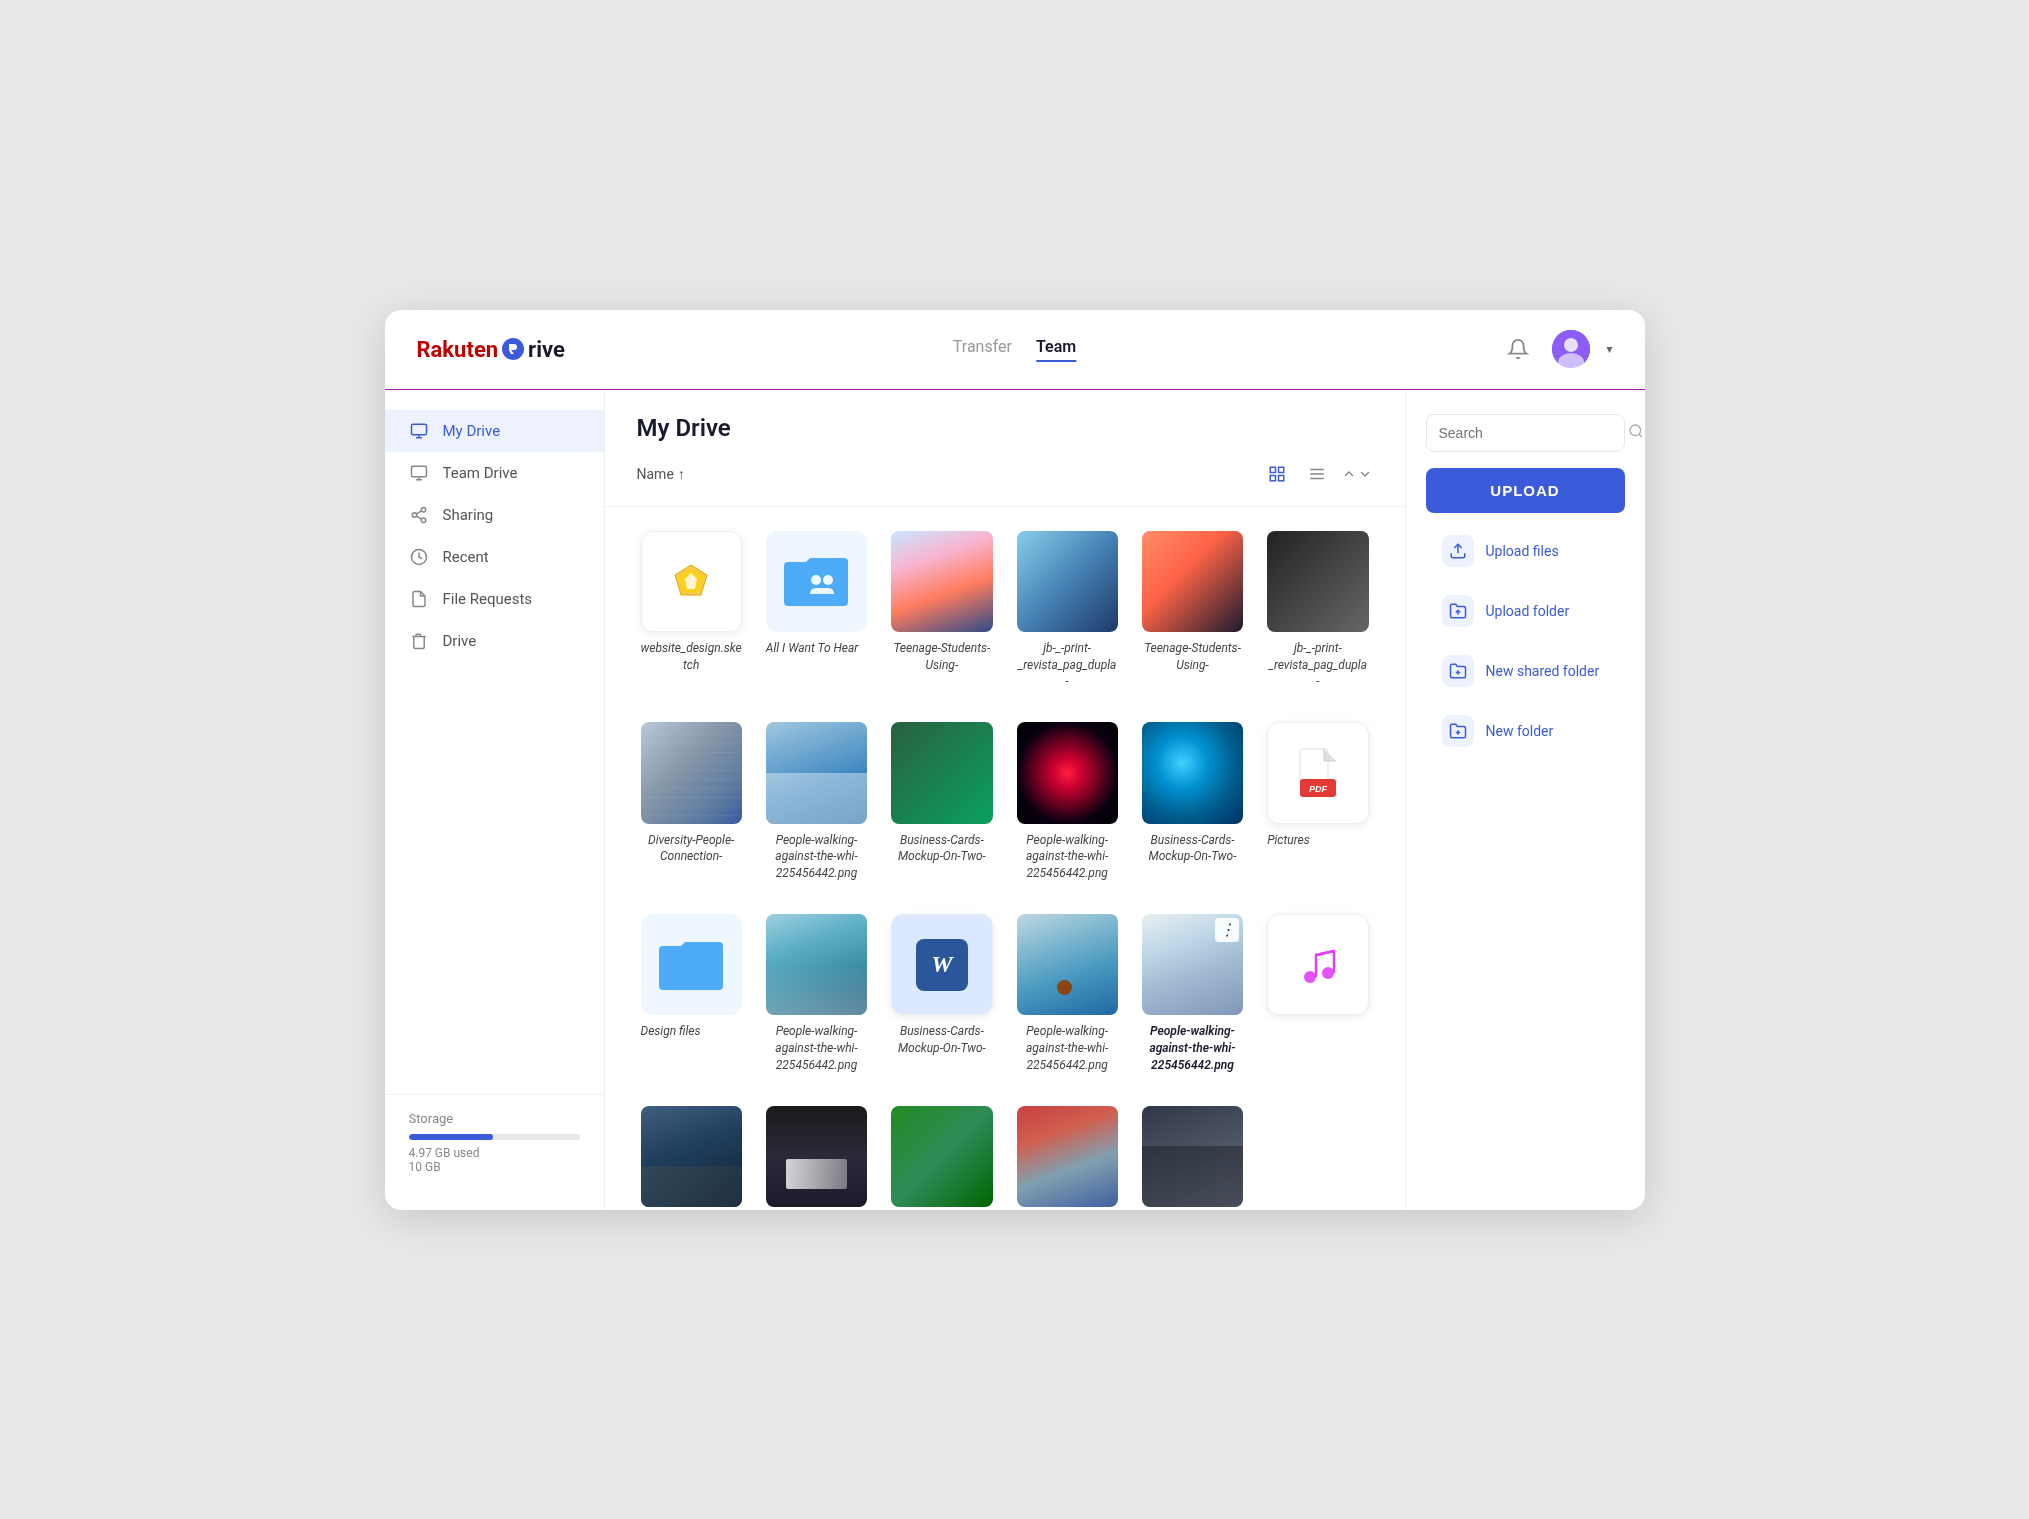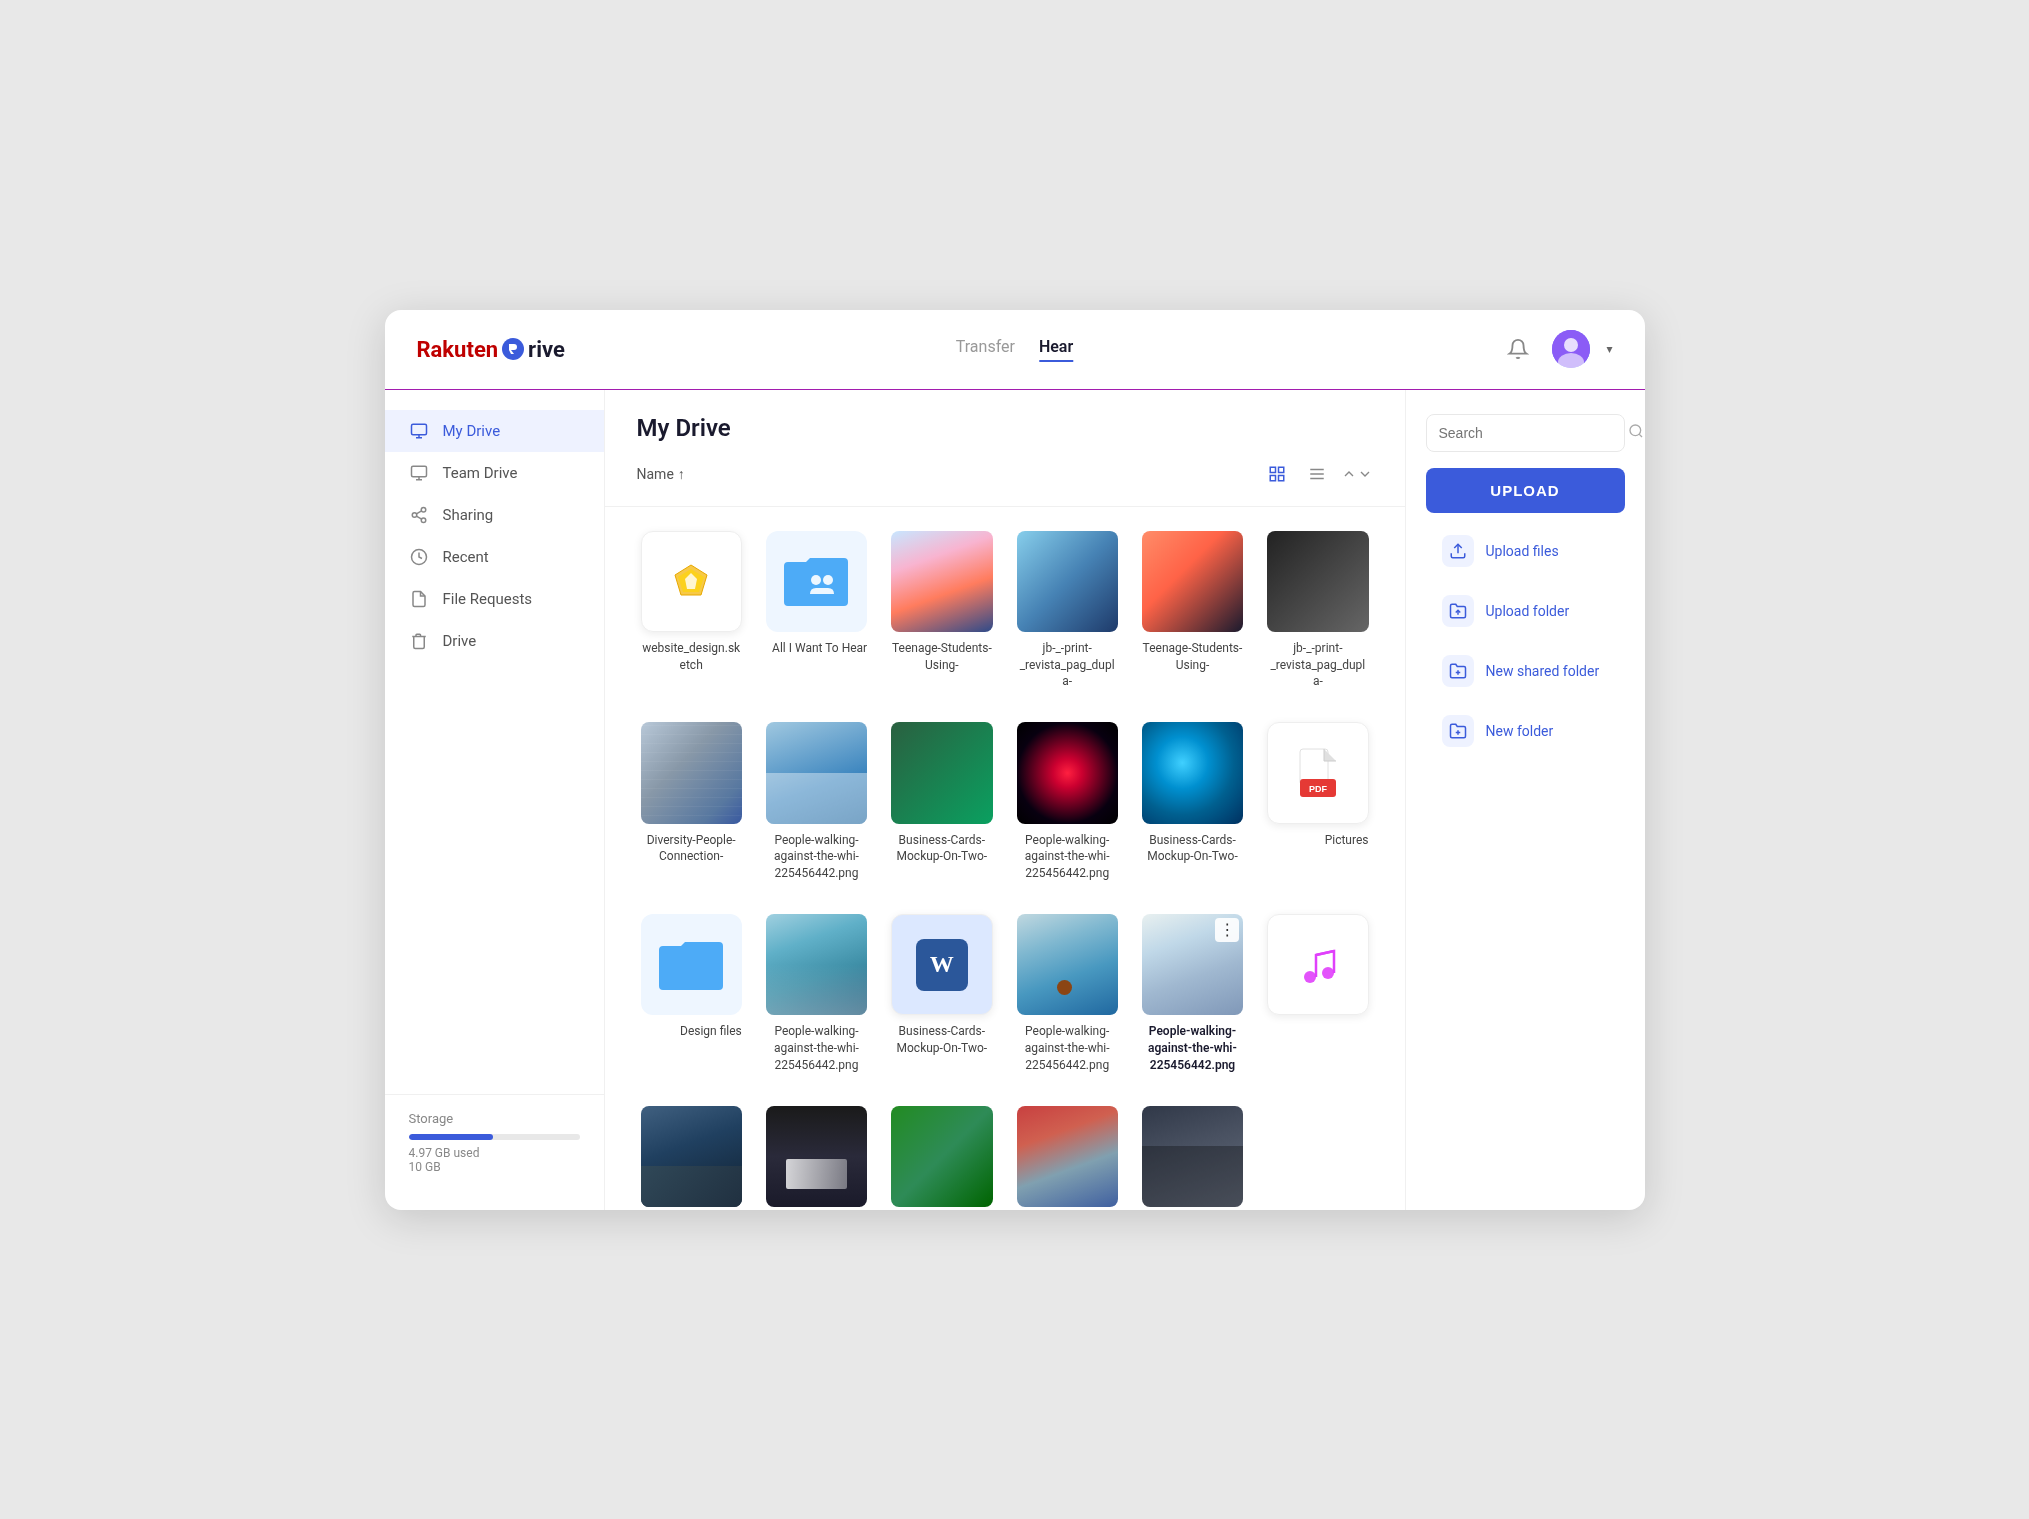--- a/index.html
+++ b/index.html
@@ -217,26 +217,27 @@
       padding: 16px 32px;
     }
     .file-grid {
       display: grid;
       grid-template-columns: repeat(6, 1fr);
       gap: 16px;
     }
     .file-item {
       display: flex;
       flex-direction: column;
-      align-items: flex-end;
+      align-items: flex-start;
       cursor: pointer;
       padding: 8px 4px;
       border-radius: 8px;
       transition: background 0.15s;
       position: relative;
+      font-style: italic;
     }
     .file-thumb {
       width: 100%;
       aspect-ratio: 1;
       border-radius: 8px;
       overflow: hidden;
       background: #f0f0f0;
       display: flex;
       align-items: center;
       justify-content: center;
@@ -357,21 +358,21 @@
     <div class="logo">
       <span class="logo-rakuten">Rakuten</span>
       <svg width="22" height="22" viewBox="0 0 22 22" style="margin:0 2px;vertical-align:middle">
         <circle cx="11" cy="11" r="11" fill="#3b5bdb"></circle>
         <path d="M7 6h5a3 3 0 010 6H7V6zm0 6h2l3 4h-3l-2-4z" fill="white"></path>
       </svg>
       <span class="logo-drive">rive</span>
     </div>
     <div class="header-nav">
       <div class="header-nav-item">Transfer</div>
-      <div class="header-nav-item active">Hear</div>
+      <div class="header-nav-item active">Team</div>
     </div>
     <div class="header-right">
       <div class="bell-icon">
         <svg width="22" height="22" viewBox="0 0 24 24" fill="none" stroke="#888" stroke-width="2">
           <path d="M18 8A6 6 0 006 8c0 7-3 9-3 9h18s-3-2-3-9"></path>
           <path d="M13.73 21a2 2 0 01-3.46 0"></path>
         </svg>
       </div>
       <div class="avatar">
         <svg width="38" height="38" viewBox="0 0 38 38">

